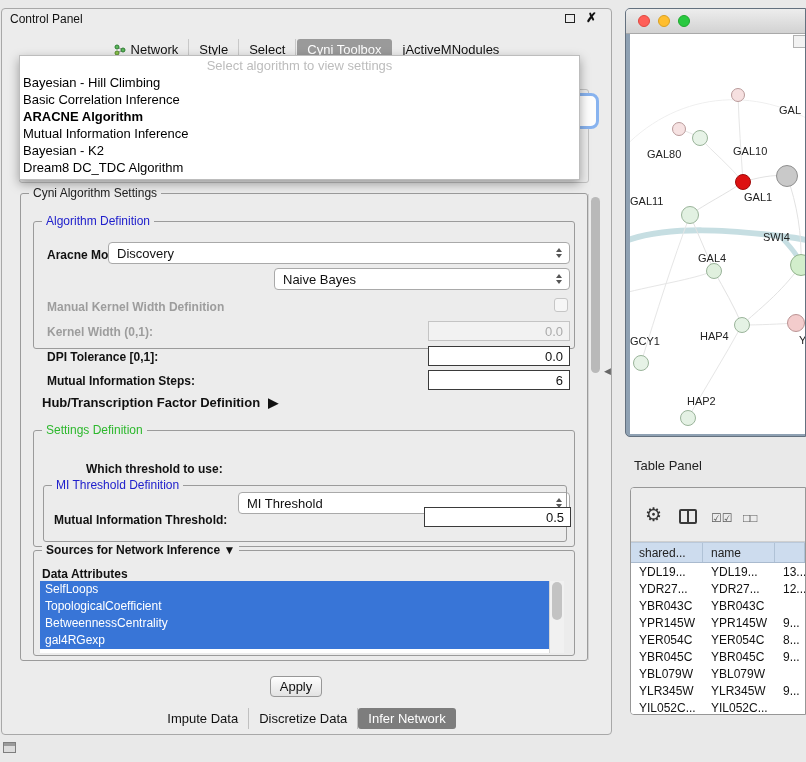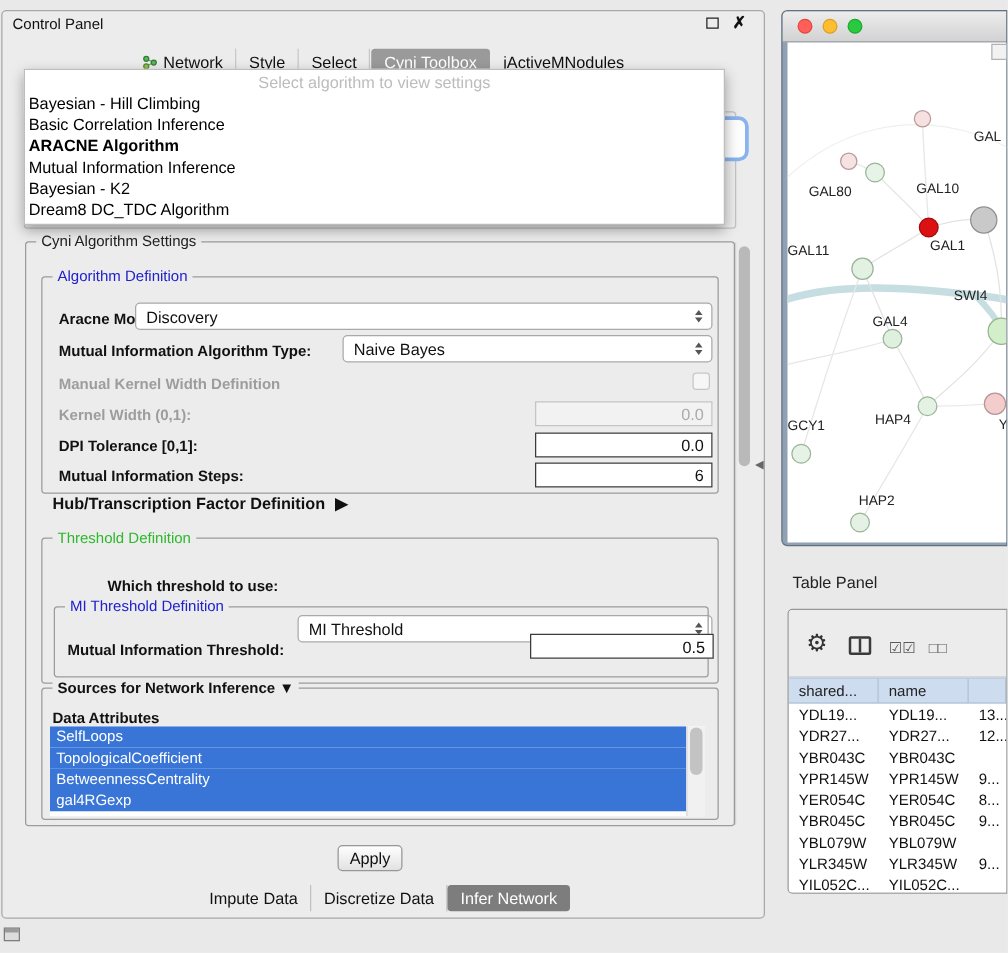--- a/index.html
+++ b/index.html
@@ -153,33 +153,32 @@
         <div class="dd-item dd-selected">ARACNE Algorithm</div>
         <div class="dd-item">Mutual Information Inference</div>
         <div class="dd-item">Bayesian - K2</div>
         <div class="dd-item">Dream8 DC_TDC Algorithm</div>
       </div>
   </div>
 
   <div id="settings-box" class="groupbox">
     <span class="legend">Cyni Algorithm Settings</span>
 
-    <div class="groupbox" style="left:12px; top:27px; width:542px; height:174px;">
+    <div class="groupbox" style="left:12px; top:27px; width:542px; height:128px;">
       <span class="legend blue">Algorithm Definition</span>
 
       <span class="lbl" style="left:13px; top:26px;">Aracne Mode:</span>
       <div class="combo" style="left:74px; top:20px; width:462px;">
         <span>Discovery</span>
         <span class="arrows">
             <i class="up"></i>
             <i class="down"></i>
           </span>
       </div>
 
-      <span class="lbl" style="left:13px; top:52px;">Mutual Information Algorithm Type:</span>
       <div class="combo" style="left:240px; top:46px; width:296px;">
         <span>Naive Bayes</span>
         <span class="arrows">
             <i class="up"></i>
             <i class="down"></i>
           </span>
       </div>
 
       <span class="lbl dis" style="left:13px; top:78px;">Manual Kernel Width Definition</span>
       <span class="checkbox" style="left:520px; top:76px;"></span>
@@ -193,21 +192,21 @@
       <span class="lbl" style="left:13px; top:152px;">Mutual Information Steps:</span>
       <div class="tfield" style="left:394px; top:148px; width:142px;">6</div>
     </div>
 
     <div id="hub-row">
       <span>Hub/Transcription Factor Definition</span>
       <span class="tri">▶</span>
     </div>
 
     <div class="groupbox" style="left:12px; top:236px; width:542px; height:117px;">
-      <span class="legend green">Threshold Definition</span>
+      <span class="legend green">Settings Definition</span>
 
       <span class="lbl" style="left:52px; top:31px;">Which threshold to use:</span>
       <div class="combo" style="left:204px; top:26px; width:332px;margin-top:35px;">
         <span>MI Threshold</span>
         <span class="arrows">
             <i class="up"></i>
             <i class="down"></i>
           </span>
       </div>
 

